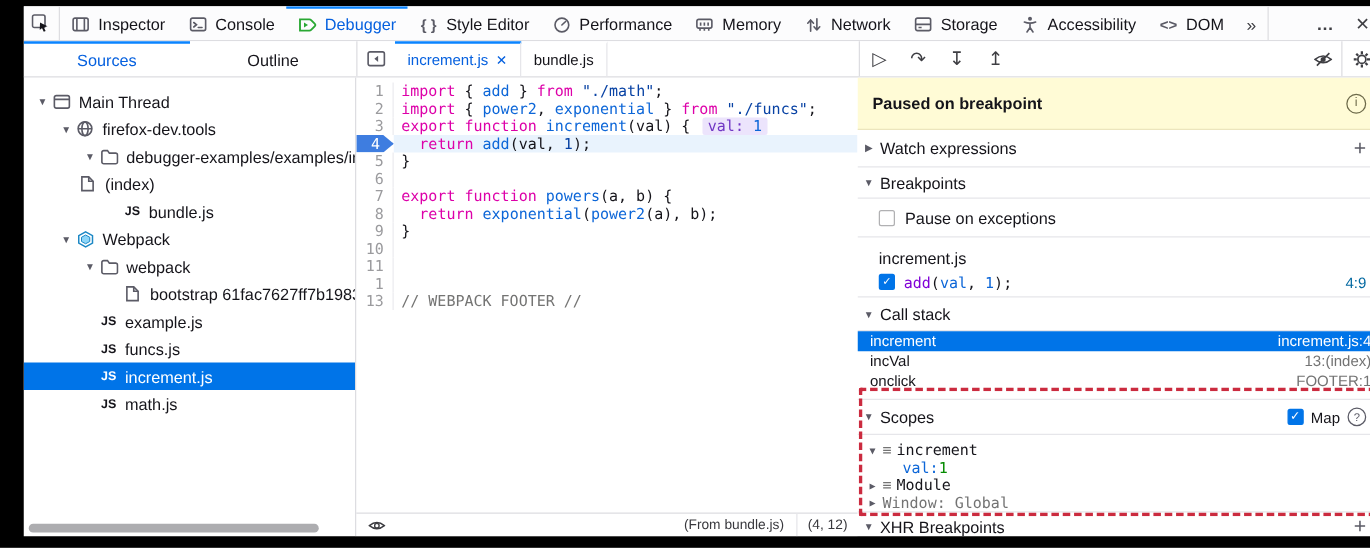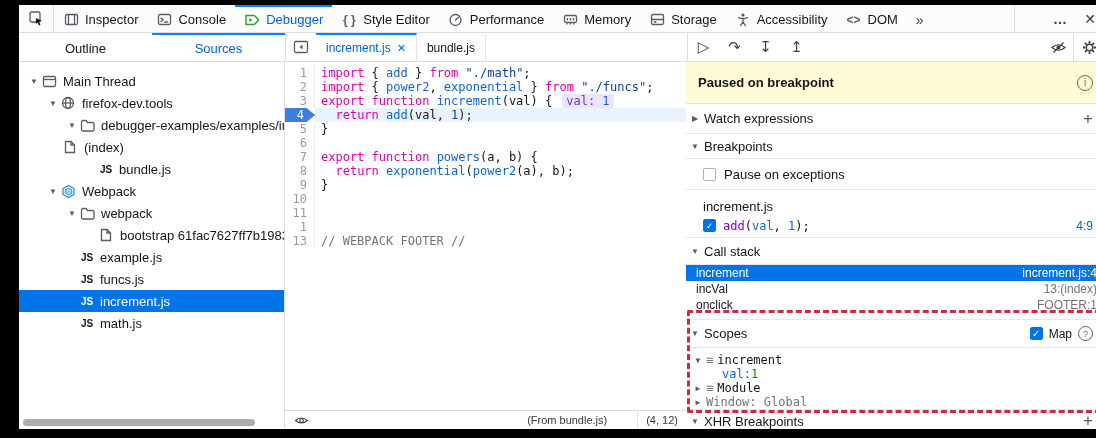--- a/index.html
+++ b/index.html
@@ -61,21 +61,21 @@
   .cline.paused .gut{background:#3e7de0;color:#fff;border-right-color:#3e7de0;
       clip-path:polygon(0 0,72% 0,100% 50%,72% 100%,0 100%);padding-right:10px;}
   .t-kw{color:#dd00a9;} .t-id{color:#0c66d8;} .t-str{color:#0842a4;} .t-num{color:#0842a4;}
   .t-pl{color:#15141a;} .t-cmt{color:#747473;}
   .preview{background:#ece4fc;border-radius:2px;padding:0 4px;margin-left:10px;}
   .preview .pvn{color:#7036c4;} .preview .pvv{color:#0c66d8;}
   .statusbar{height:18px;flex:none;border-top:1px solid #dddde1;display:flex;align-items:center;font-size:11px;color:#38383d;background:#fff;}
   .statusbar .eye{margin-left:8px;color:#5b5b66;}
   .statusbar .sp{flex:1;}
   .statusbar .frombundle{padding-right:10px;}
-  .statusbar .cursorpos{border-left:1px solid #e6e6ea;padding:0 8px;height:100%;display:flex;align-items:center;margin-left:20px;}
+  .statusbar .cursorpos{border-left:1px solid #e6e6ea;padding:0 8px;height:100%;display:flex;align-items:center;}
 
   
   .rpanel{flex:1;display:flex;flex-direction:column;min-width:0;position:relative;font-size:13px;color:#15141a;overflow:hidden;}
   .banner{height:41px;flex:none;background:#fffbd6;border-bottom:1px solid #ece5bd;display:flex;align-items:center;padding:0 12px;}
   .banner .txt{font-weight:bold;font-size:13px;}
   .banner .sp{flex:1;}
   .circ{width:14px;height:14px;border:1px solid #6d6a4a;border-radius:50%;font-size:10px;display:flex;align-items:center;justify-content:center;color:#6d6a4a;}
   .sect{display:flex;align-items:center;border-bottom:1px solid #e6e6ea;flex:none;}
   .sect .arr{width:18px;text-align:center;font-size:8px;color:#5b5b66;flex:none;}
   .plus{font-size:17px;font-weight:300;color:#5b5b66;margin-right:12px;}
@@ -170,20 +170,29 @@
             <span class="ico">
               <svg width="15" height="15">
                 <rect x="1.5" y="3.5" width="12" height="7" rx="1.5" stroke="#5b5b66" fill="none" stroke-width="1.3"></rect>
                 <path d="M4 10.5 v2 M7.5 10.5 v2 M11 10.5 v2 M4.5 6 v2.5 M7.5 6 v2.5 M10.5 6 v2.5" stroke="#5b5b66" fill="none" stroke-width="1.3"></path>
               </svg>
             </span>
             <span>Memory</span>
           </div>
           <div class="tab1">
             <span class="ico">
+              <svg width="14" height="14">
+                <path d="M4.5 12 V3 M4.5 3 L2.2 5.6 M4.5 3 L6.8 5.6" stroke="#5b5b66" fill="none" stroke-width="1.3" stroke-linecap="round"></path>
+                <path d="M9.5 2 v9 M9.5 11 L7.2 8.4 M9.5 11 L11.8 8.4" stroke="#5b5b66" fill="none" stroke-width="1.3" stroke-linecap="round"></path>
+              </svg>
+            </span>
+            <span>Network</span>
+          </div>
+          <div class="tab1">
+            <span class="ico">
               <svg width="15" height="15">
                 <rect x="1.5" y="2.5" width="12" height="10" rx="1.5" stroke="#5b5b66" fill="none" stroke-width="1.3"></rect>
                 <path d="M1.5 7.5 h12 M3.8 10 h2.5" stroke="#5b5b66" fill="none" stroke-width="1.3"></path>
               </svg>
             </span>
             <span>Storage</span>
           </div>
           <div class="tab1">
             <span class="ico">
               <svg width="14" height="15">
@@ -212,25 +221,25 @@
           <span style="font-weight:bold;">…</span>
         </div>
         <div class="rbtn">
           <span>✕</span>
         </div>
       </div>
     </div>
 
     <div class="row2">
       <div class="row2-side" id="side-tabs">
+          <div class="subtab active">
+            <span>Sources</span>
+          </div>
           <div class="subtab">
             <span>Outline</span>
-          </div>
-          <div class="subtab active">
-            <span>Sources</span>
           </div>
         </div>
       <div class="row2-editor">
         <div class="srcbtn">
           <span class="ico">
               <svg width="16" height="14">
                 <rect x="1.5" y="1.5" width="13" height="11" rx="1.5" stroke="#5b5b66" fill="none" stroke-width="1.3"></rect>
                 <path d="M9.5 4.5 L6.5 7 L9.5 9.5 Z" fill="#5b5b66"></path>
               </svg>
             </span>

